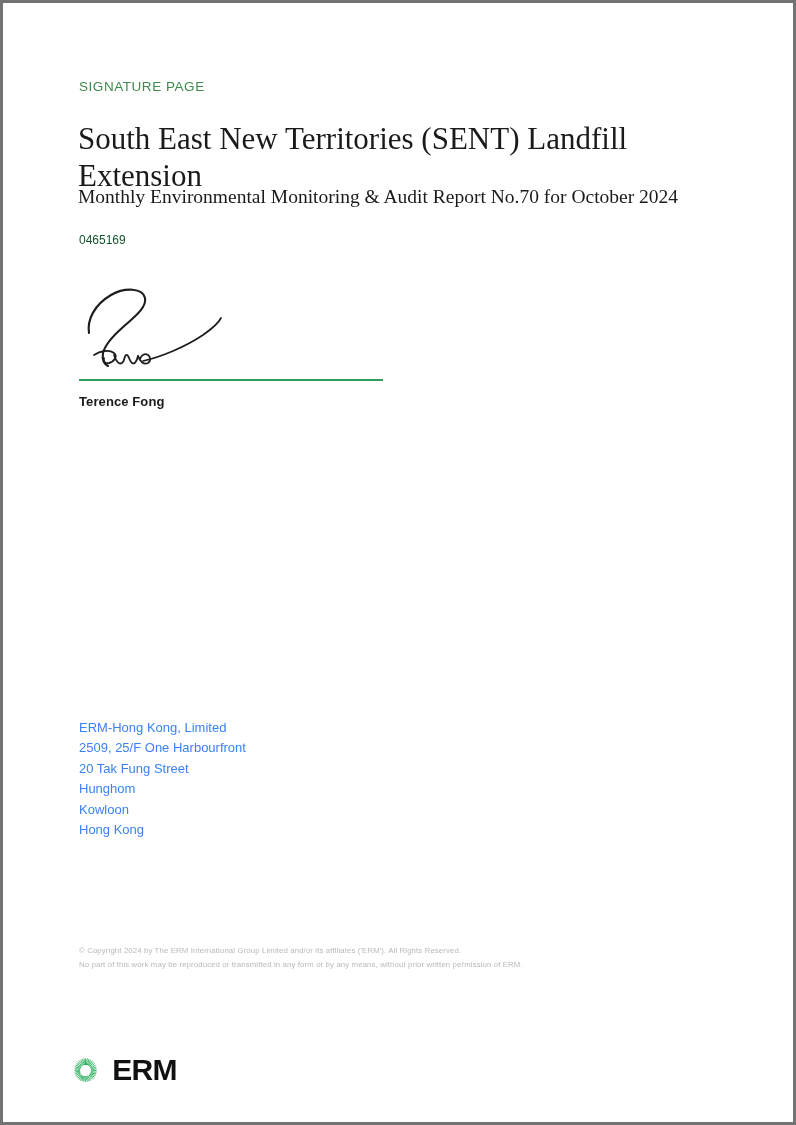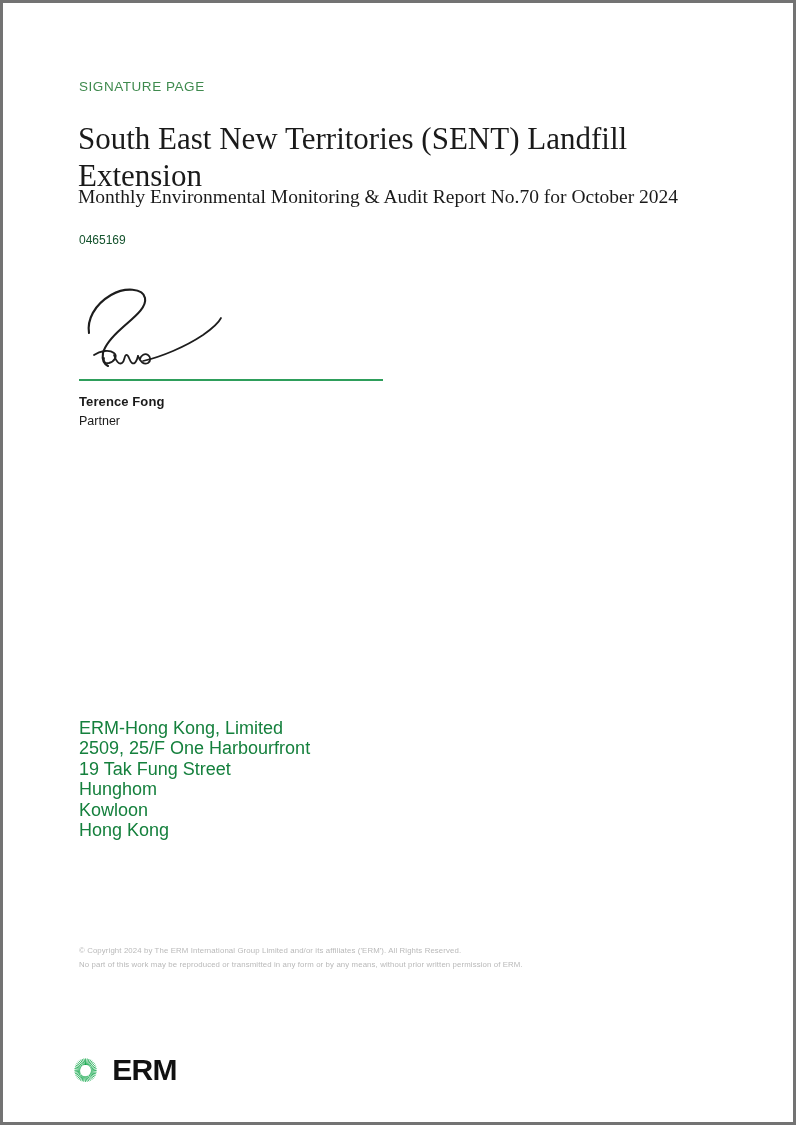--- a/index.html
+++ b/index.html
@@ -96,23 +96,23 @@
     font-size: 12.5px;
     color: #1a1a1a;
   }
 
   
   .address-block {
     position: absolute;
     left: 76px;
     top: 715px;
     font-family: "Liberation Sans", sans-serif;
-    font-size: 18px;
+    font-size: 13px;
     line-height: 20.4px;
-    color: #15803d;
+    color: #3b82f6;
   }
   .address-line { white-space: nowrap; }
 
   
   .copyright-block {
     position: absolute;
     left: 76px;
     top: 941px;
     font-family: "Liberation Sans", sans-serif;
     font-size: 7.8px;
@@ -179,27 +179,26 @@
         <path d="M8 48 C6 35, 13 20, 30 10 C44 2, 62 3, 64 13 C66 23, 52 33, 41 43 C32 51, 24 60, 22 68" stroke-width="2.1"></path>
         <path d="M22 68 C21 74, 23 79, 27 81" stroke-width="2.1"></path>
         <path d="M13 70 C19 66, 28 64, 33 68 C37 71, 33 77, 28 78 C24 79, 22 76, 23 73" stroke-width="1.8"></path>
         <path d="M33 70 C35 76, 38 80, 41 78 C44 76, 43 71, 45 70 C48 69, 48 76, 51 78 C54 80, 56 75, 57 71" stroke-width="1.8"></path>
         <path d="M57 71 C59 77, 63 80, 67 78 C70 76, 70 72, 67 70 C64 68, 60 70, 59 74" stroke-width="1.8"></path>
         <path d="M62 76 C80 72, 104 62, 122 50 C132 43, 138 37, 140 33" stroke-width="1.7"></path>
       </g>
     </svg>
     <div class="signature-rule"></div>
     <div class="signatory-name">Terence Fong</div>
-    <div class="signatory-role">Partner</div>
   </div>
 
   <div class="address-block">
     <div class="address-line">ERM-Hong Kong, Limited</div>
     <div class="address-line">2509, 25/F One Harbourfront</div>
-    <div class="address-line">19 Tak Fung Street</div>
+    <div class="address-line">20 Tak Fung Street</div>
     <div class="address-line">Hunghom</div>
     <div class="address-line">Kowloon</div>
     <div class="address-line">Hong Kong</div>
   </div>
 
   <div class="copyright-block">
     <div class="copyright-line">© Copyright 2024 by The ERM International Group Limited and/or its affiliates ('ERM'). All Rights Reserved.</div>
     <div class="copyright-line">No part of this work may be reproduced or transmitted in any form or by any means, without prior written permission of ERM.</div>
   </div>
 

